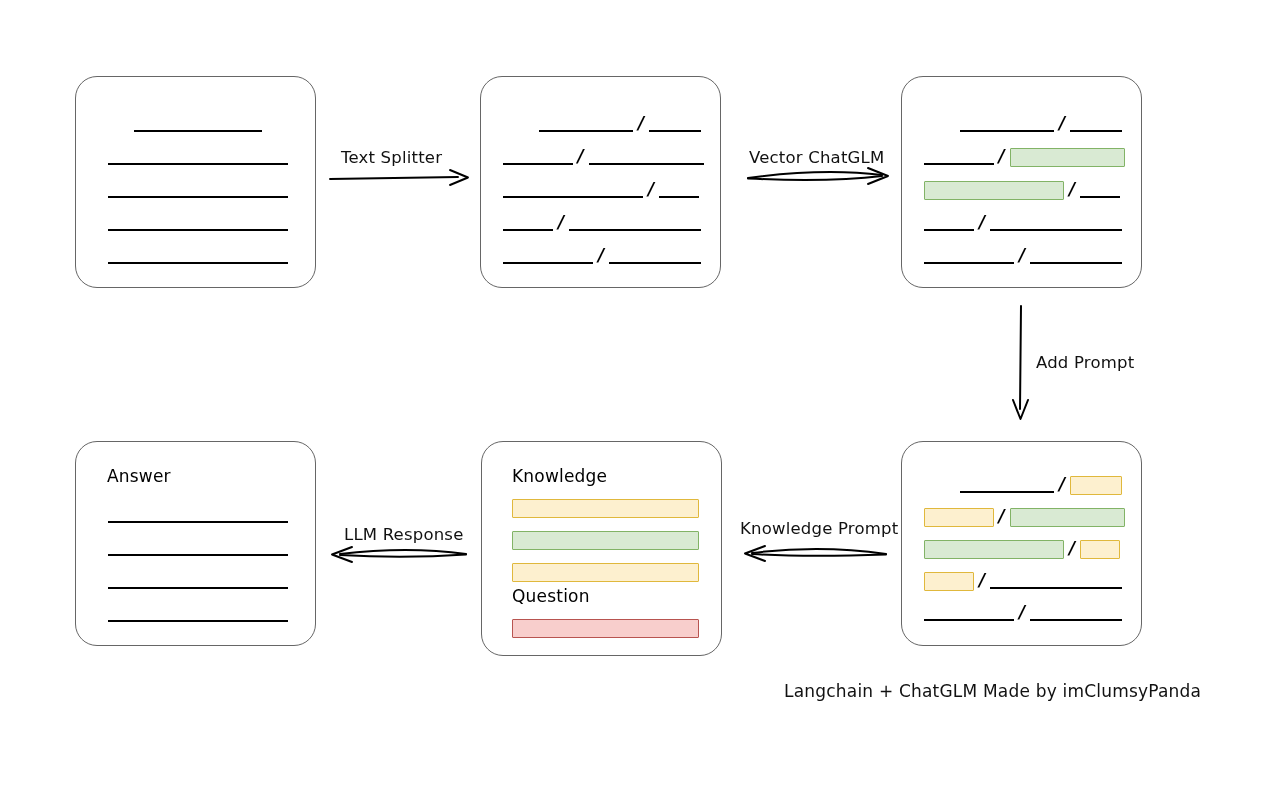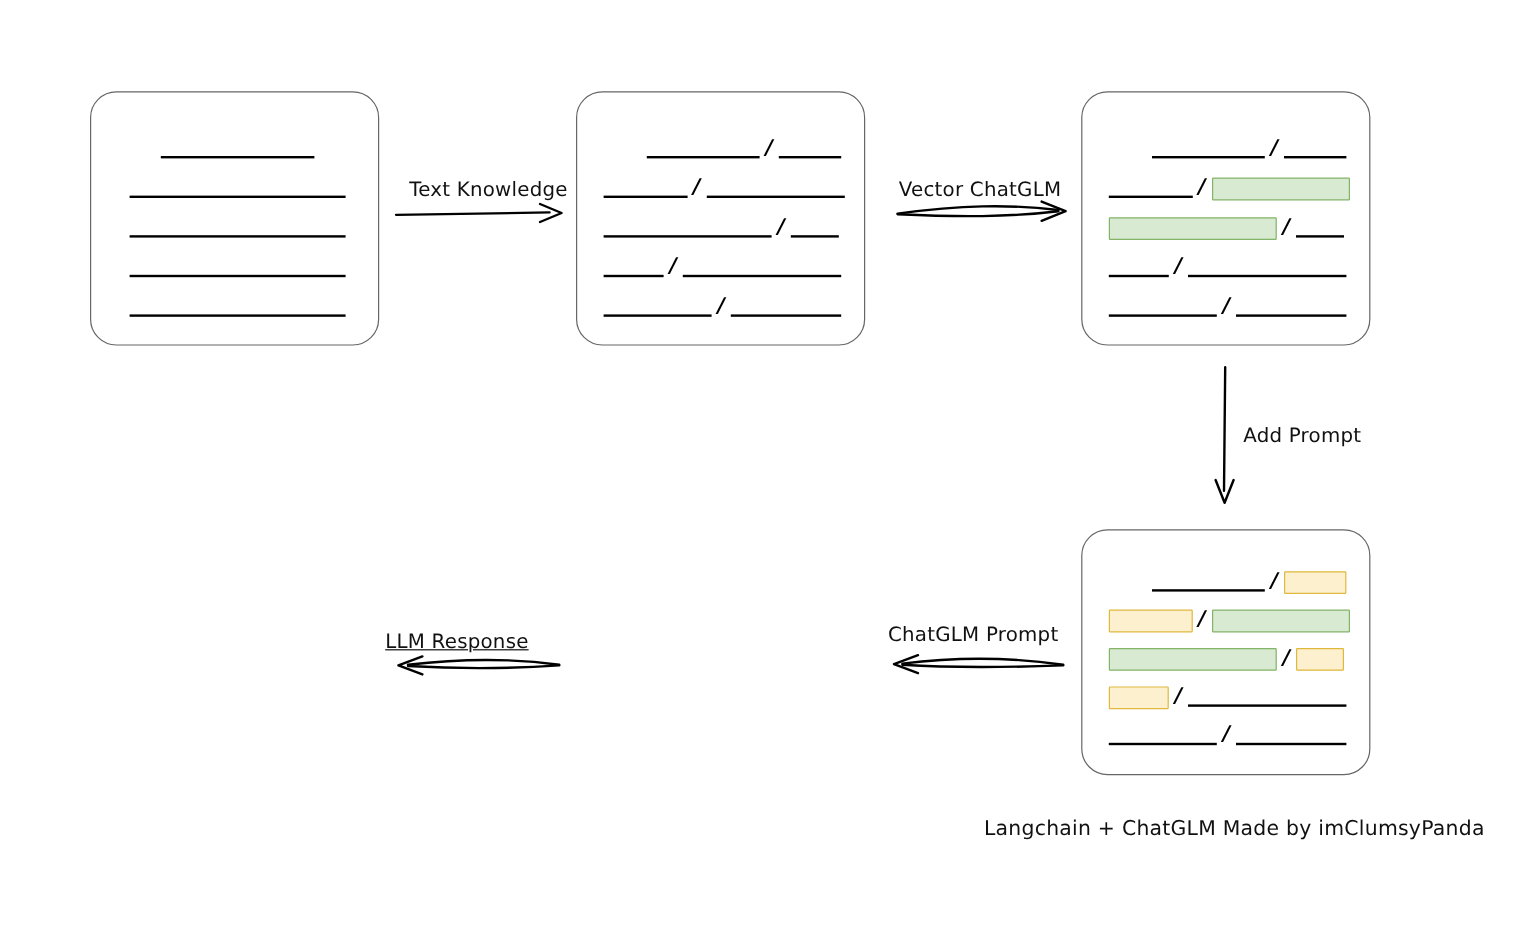--- a/index.html
+++ b/index.html
@@ -264,27 +264,54 @@
           <span class="seg rule" style="width: 132px;"></span>
         </div>
       <div class="line-row" style="top:128px;">
           <span class="seg rule" style="width: 90px;"></span>
           <span class="slash">/</span>
           <span class="seg rule" style="width: 92px;"></span>
         </div>
     </div>
   </div>
 
-
-
-  <div class="edge-label" style="left:341px; top:148px;">Text Knowledge</div>
+  <div class="doc-box" style="left:481px; top:441px; width:241px; height:215px;">
+    <div style="position:absolute; left:30px; top:0; right:22px; height:100%;">
+        <div class="card-label" style="left: 0px; top: 24px;">Knowledge</div>
+        <div class="card-label" style="left: 0px; top: 144px;">Question</div>
+        <div class="seg hl hl-yellow" style="position: absolute; left: 0px; right: 0px; top: 56px;"></div>
+        <div class="seg hl hl-green" style="position: absolute; left: 0px; right: 0px; top: 88px;"></div>
+        <div class="seg hl hl-yellow" style="position: absolute; left: 0px; right: 0px; top: 120px;"></div>
+        <div class="seg hl hl-red" style="position: absolute; left: 0px; right: 0px; top: 176px;"></div>
+      </div>
+  </div>
+
+  <div class="doc-box" style="left:75px; top:441px; width:241px; height:205px;">
+    <div class="card-label" style="left:31px; top:24px;">Answer</div>
+    <div style="position:absolute; left:32px; top:62px; right:26px;">
+      <div class="line-row" style="top:0px;">
+          <span class="seg rule" style="width: 180px;"></span>
+        </div>
+      <div class="line-row" style="top:33px;">
+          <span class="seg rule" style="width: 180px;"></span>
+        </div>
+      <div class="line-row" style="top:66px;">
+          <span class="seg rule" style="width: 180px;"></span>
+        </div>
+      <div class="line-row" style="top:99px;">
+          <span class="seg rule" style="width: 180px;"></span>
+        </div>
+    </div>
+  </div>
+
+  <div class="edge-label" style="left:341px; top:148px;">Text Splitter</div>
 
   <div class="edge-label" style="left:749px; top:148px;">Vector ChatGLM</div>
 
   <div class="edge-label" style="left:1036px; top:353px;">Add Prompt</div>
 
-  <div class="edge-label" style="left:740px; top:519px;">ChatGLM Prompt</div>
-
-  <div class="edge-label" style="left:321px; top:525px;text-decoration:underline;">LLM Response</div>
-
-  <div class="footer-note" style="left:784px; top:681px;margin-left:36px;">Langchain + ChatGLM Made by imClumsyPanda</div>
+  <div class="edge-label" style="left:740px; top:519px;">Knowledge Prompt</div>
+
+  <div class="edge-label" style="left:344px; top:525px;">LLM Response</div>
+
+  <div class="footer-note" style="left:784px; top:681px;">Langchain + ChatGLM Made by imClumsyPanda</div>
 
 </div>
 
 </body></html>

